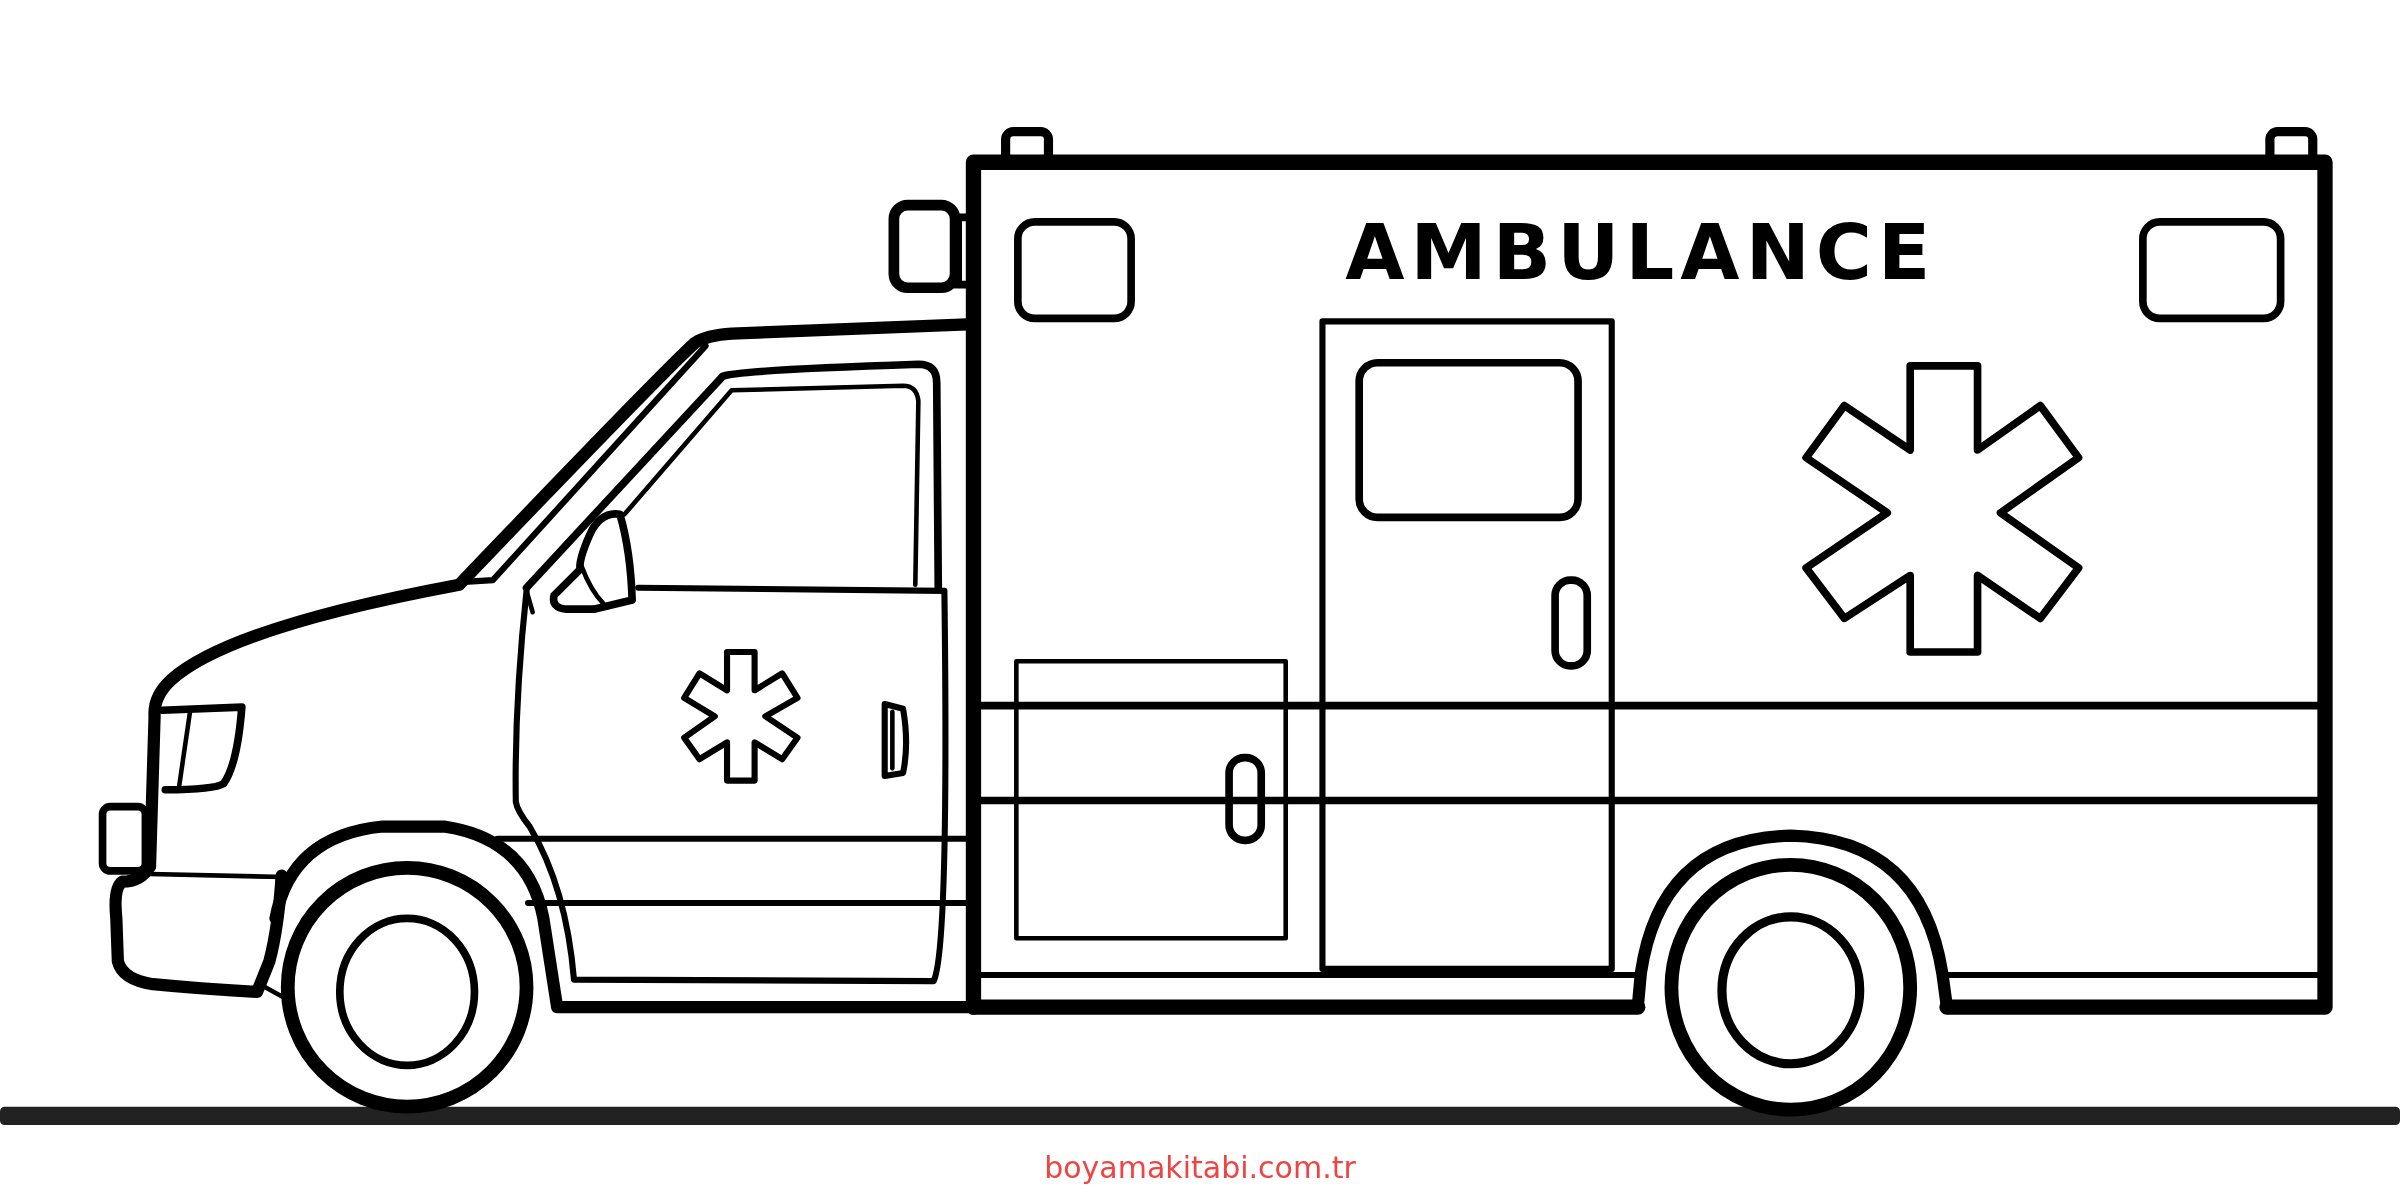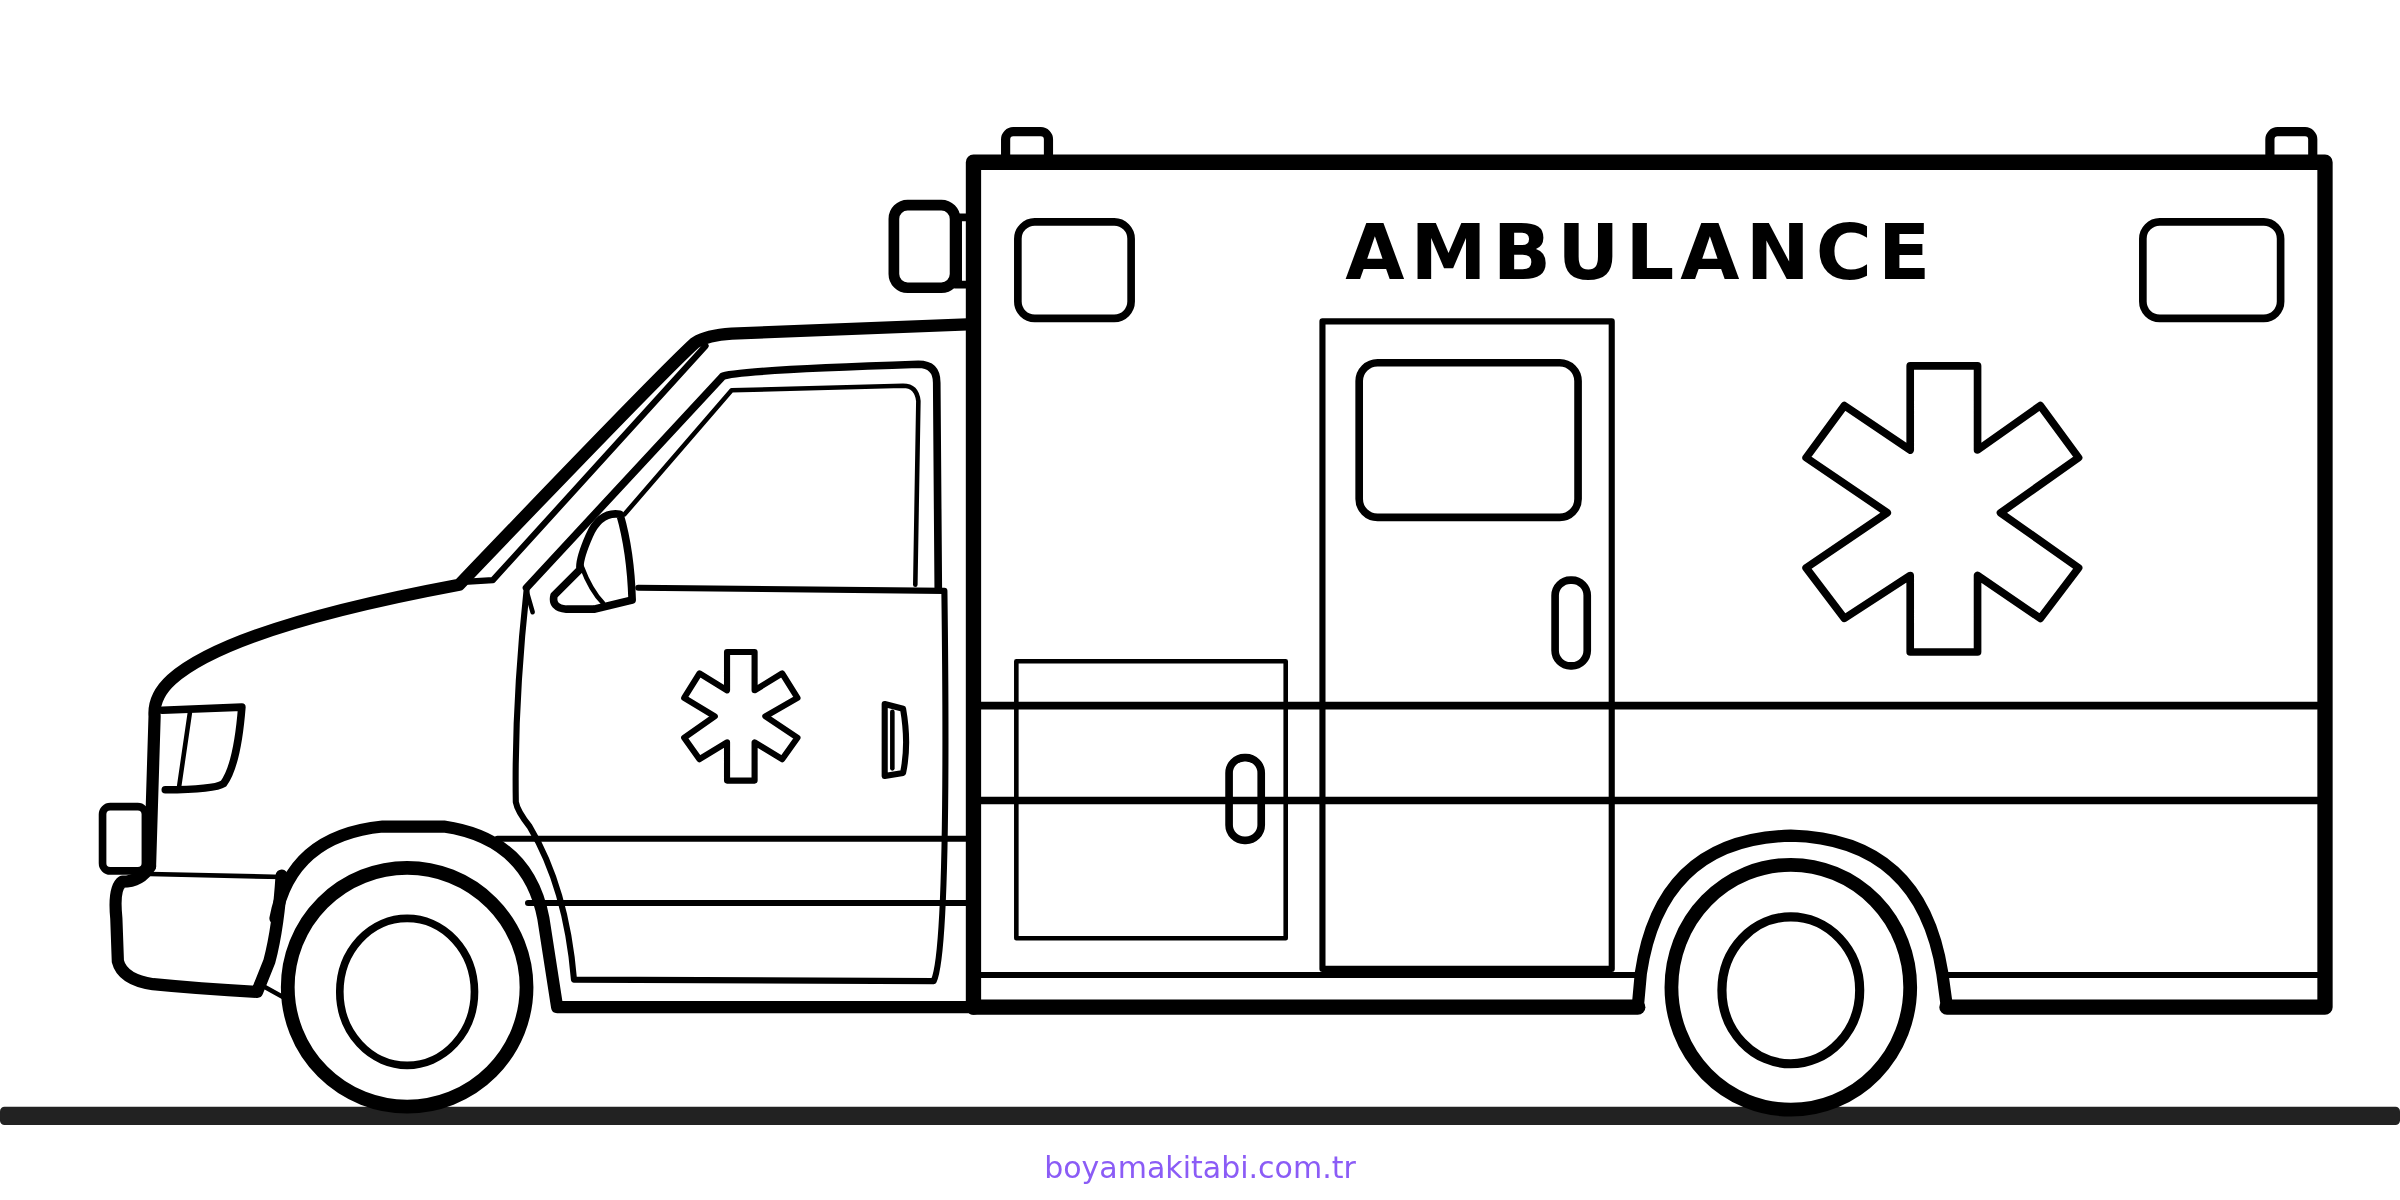--- a/index.html
+++ b/index.html
@@ -1,20 +1,20 @@
 <!DOCTYPE html>
 <html><head>
 <meta charset="utf-8">
 <style>
   html, body { margin: 0; padding: 0; background: #ffffff; }
   body { width: 2400px; height: 1200px; position: relative; overflow: hidden; font-family: "DejaVu Sans", sans-serif; }
   #art { position: absolute; left: 0; top: 0; width: 2400px; height: 1200px; }
   .k { fill: none; stroke: #000; stroke-linejoin: round; stroke-linecap: round; }
   .title { font-family: "DejaVu Sans", sans-serif; font-weight: bold; font-size: 50px; letter-spacing: 4px; fill: #000; }
-  .url { position: absolute; left: 0; width: 2400px; top: 1150px; text-align: center; font-family: "DejaVu Sans", sans-serif; font-size: 30px; color: #8b5cf6; }
+  .url { position: absolute; left: 0; width: 2400px; top: 1150px; text-align: center; font-family: "DejaVu Sans", sans-serif; font-size: 30px; color: #ef4444; }
 </style>
 </head>
 <body>
 
 <svg id="art" viewBox="0 0 1568 784" preserveAspectRatio="none" xmlns="http://www.w3.org/2000/svg">
 
   <rect x="0" y="723" width="1568" height="12" rx="3" fill="#222"></rect>
 
   <g>
 

